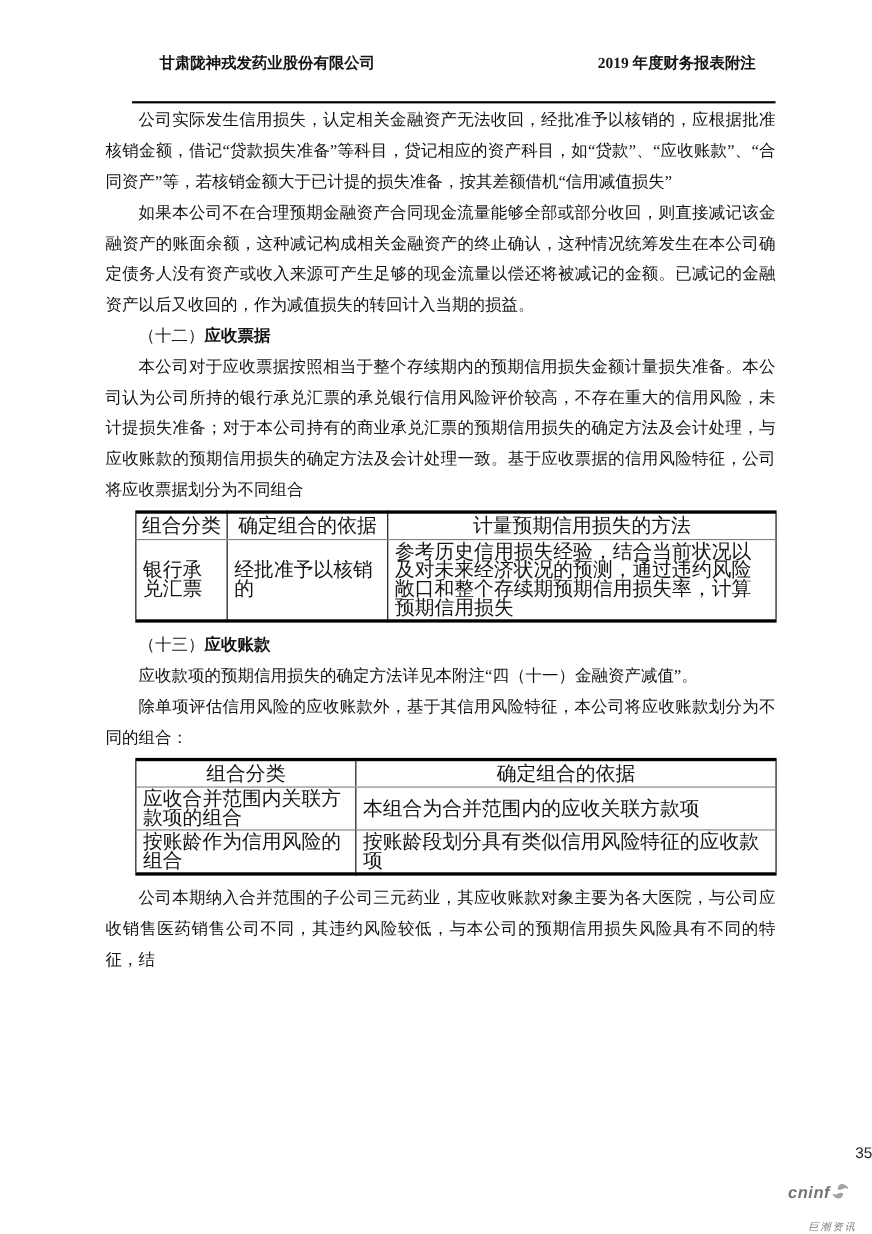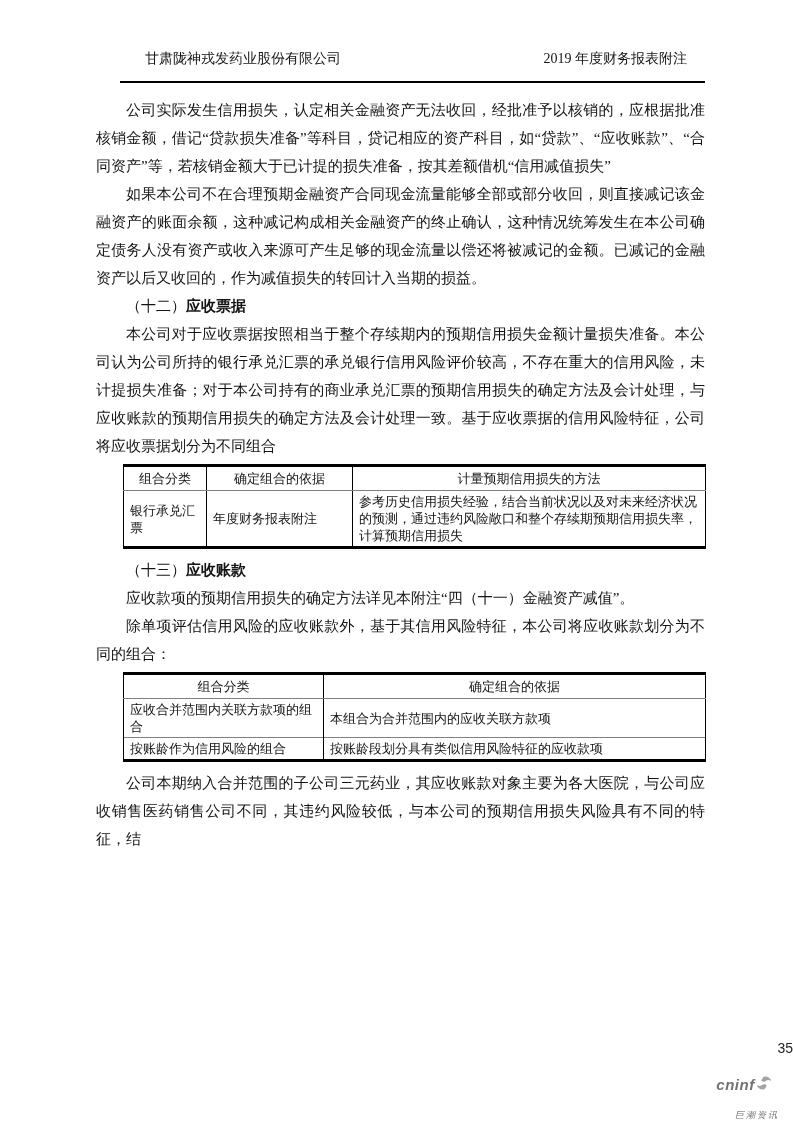--- a/index.html
+++ b/index.html
@@ -7,32 +7,32 @@
     position:relative; width:793px; height:1122px; background:#ffffff;
     font-family:"Liberation Serif","DejaVu Serif",serif; color:#141414;
     overflow:hidden;
   }
   .header {
     position:absolute; left:120px; top:48px; width:585px;
     border-bottom:2px solid #000;
   }
   .header-row {
     display:flex; justify-content:space-between; align-items:flex-end;
-    font-size:14px; line-height:22px; padding:0 18px 11px 25px;
+    font-size:14px; line-height:22px; padding:0 18px 22px 25px;font-weight:bold;
   }
   .content {
     position:absolute; left:96px; top:96px; width:609px;
     font-size:15px; line-height:28px; text-align:justify;
   }
   p.body-para { margin:0; text-indent:2em; }
   p.sec-heading { margin:0; text-indent:2em; }
   p.sec-heading .sec-title { font-weight:bold; }
   table.doc-table {
     border-collapse:collapse; table-layout:fixed; width:582px;
-    margin:4px 0 7px 27px; font-size:13px; line-height:17px;
+    margin:4px 0 7px 27px; font-size:18px; line-height:17px;
     border-top:3px solid #000; border-bottom:3px solid #000;
     text-align:left;
   }
   table.doc-table th, table.doc-table td {
     border-left:1px solid #000; padding:2px 6px; vertical-align:middle;
   }
   table.doc-table th:last-child, table.doc-table td:last-child { border-right:1px solid #000; }
   table.doc-table thead th {
     font-weight:normal; text-align:center; border-bottom:1px solid #808080; padding:3px 4px;
   }
@@ -82,21 +82,21 @@
       <thead>
         <tr>
           <th>组合分类</th>
           <th>确定组合的依据</th>
           <th>计量预期信用损失的方法</th>
         </tr>
       </thead>
       <tbody>
         <tr>
           <td>银行承兑汇票</td>
-          <td>年度财务报表附注</td>
+          <td>经批准予以核销的</td>
           <td>参考历史信用损失经验，结合当前状况以及对未来经济状况的预测，通过违约风险敞口和整个存续期预期信用损失率，计算预期信用损失</td>
         </tr>
       </tbody>
     </table>
 
 
     <p class="sec-heading"><span>（十三）</span><span class="sec-title">应收账款</span></p>
 
 
     <p class="body-para">应收款项的预期信用损失的确定方法详见本附注“四（十一）金融资产减值”。</p>

